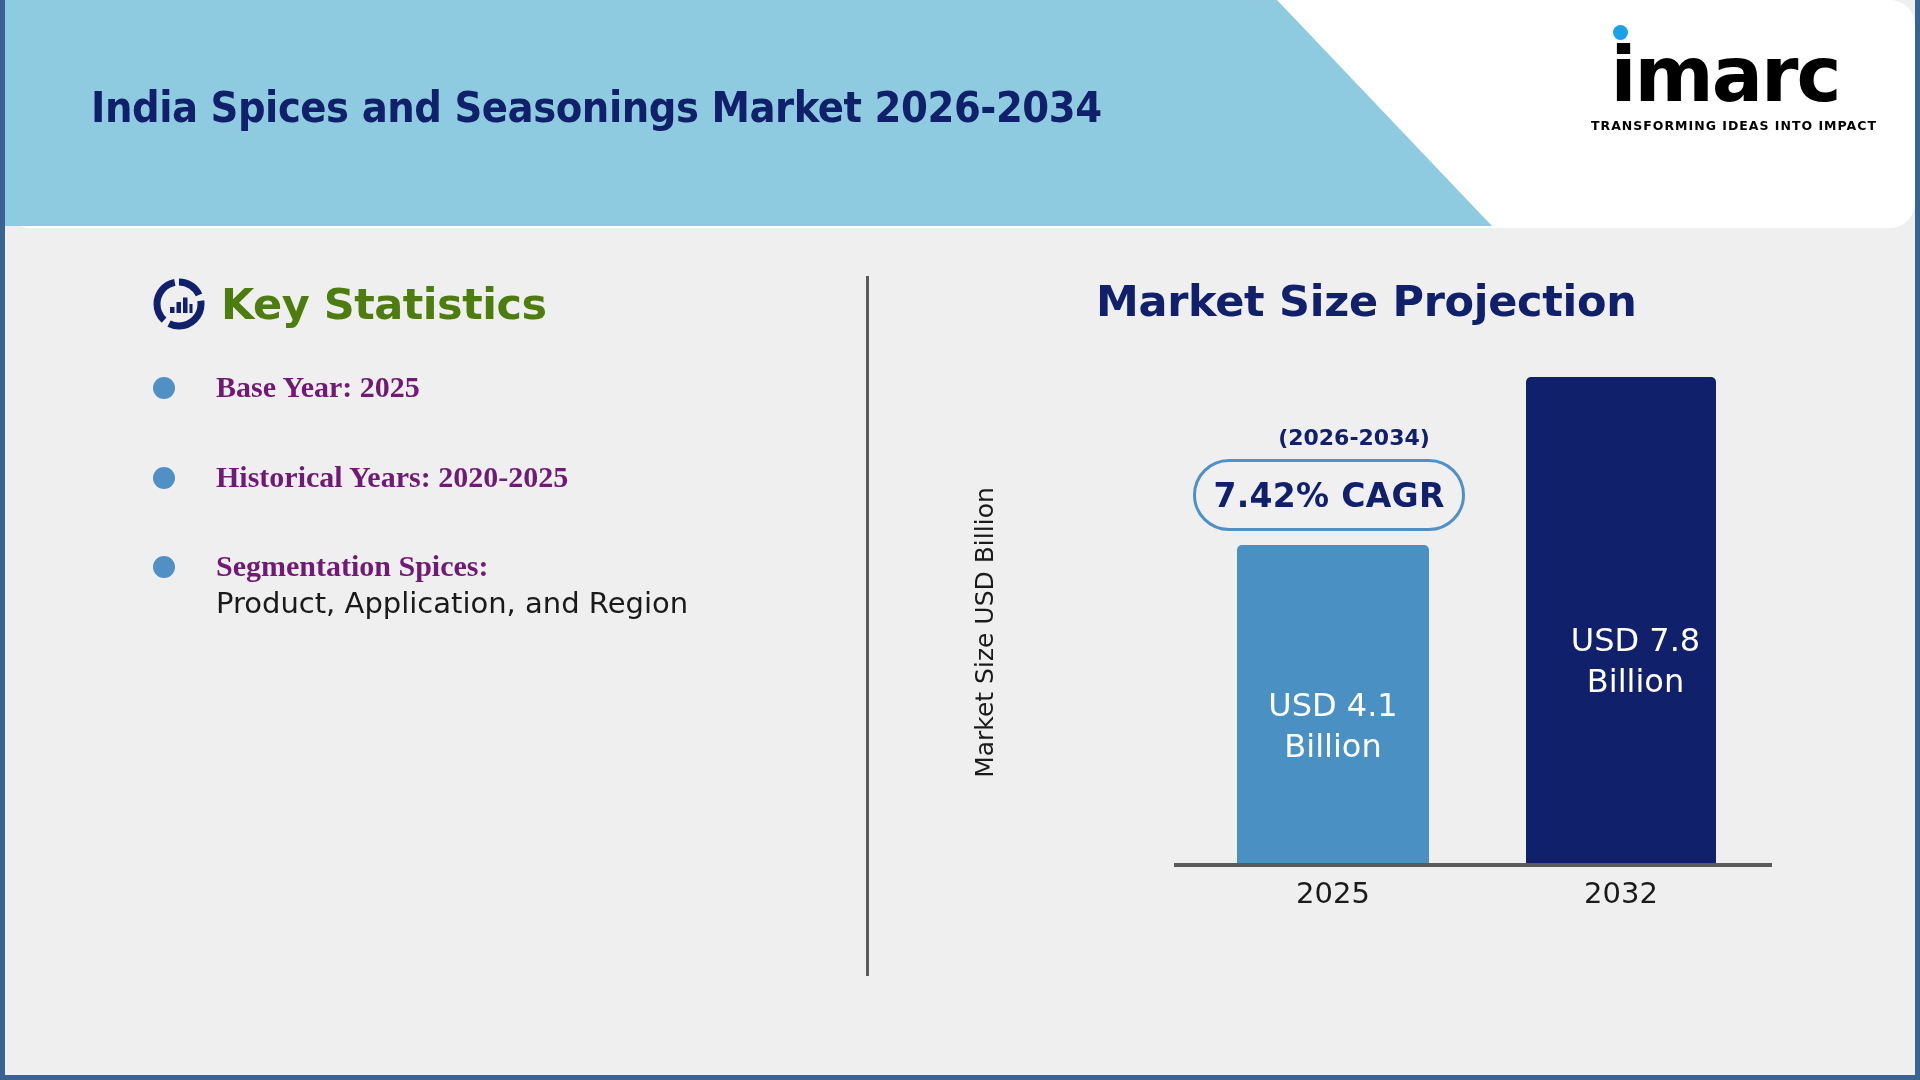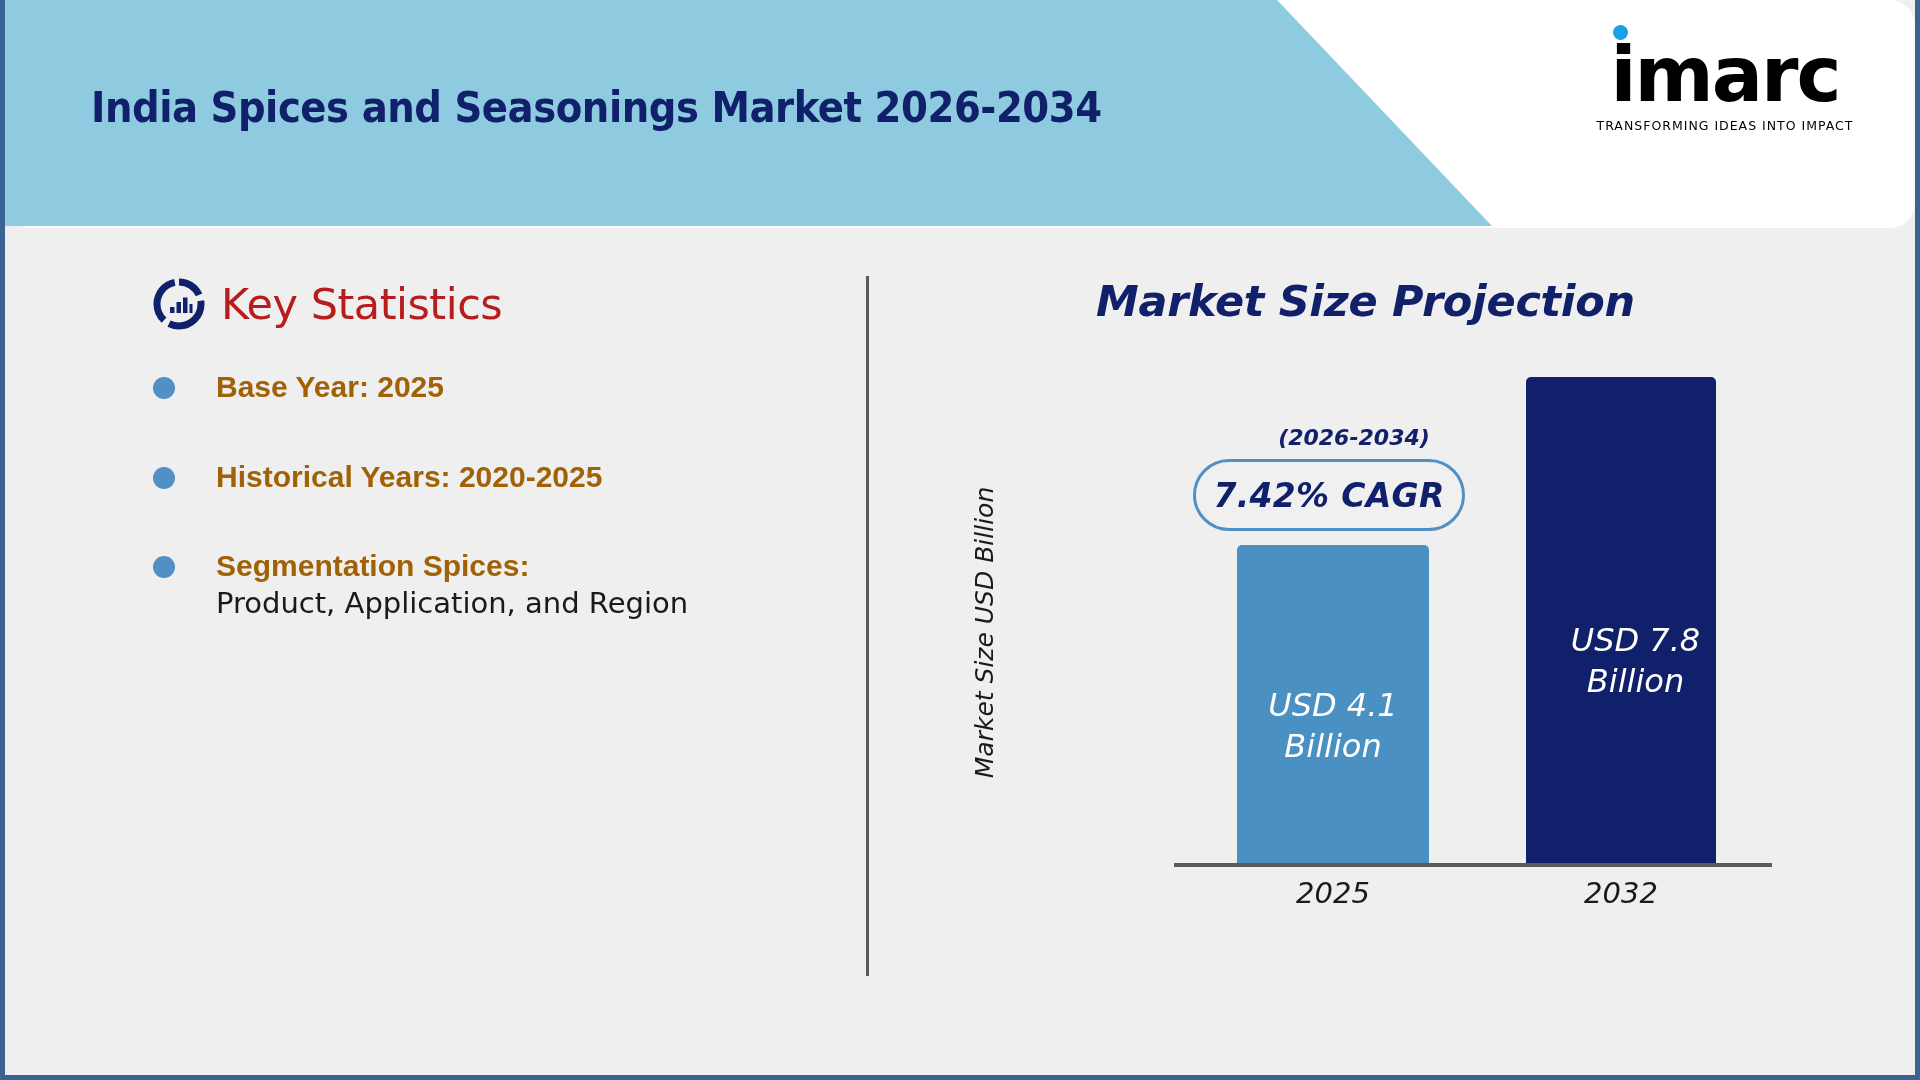--- a/index.html
+++ b/index.html
@@ -87,21 +87,21 @@
     left: 22px;
     top: -11px;
     width: 15px;
     height: 15px;
     border-radius: 50%;
     background: #1BA1E8;
   }
   .logo-tagline {
     font-family: "DejaVu Sans", sans-serif;
     font-size: 12.5px;
-    font-weight: normal;
+    font-weight: bold;
     color: #000000;
     letter-spacing: 1.0px;
     margin-top: 4px;
     white-space: nowrap;
   }
 
   
   .body-area {
     position: absolute;
     left: 0;
@@ -137,22 +137,22 @@
     gap: 16px;
   }
   .stats-icon {
     width: 52px;
     height: 52px;
     flex: 0 0 52px;
   }
   .stats-title {
     font-family: "DejaVu Sans", sans-serif;
     font-size: 43px;
-    font-weight: normal;
-    color: #b91c1c;
+    font-weight: bold;
+    color: #4d7c0f;
     letter-spacing: -0.5px;
     white-space: nowrap;
   }
 
   .stats-list {
     position: absolute;
     left: 148px;
     top: 140px;
     width: 680px;
   }
@@ -167,24 +167,24 @@
     height: 22px;
     border-radius: 50%;
     background: #5190C4;
     flex: 0 0 22px;
     margin-top: 9px;
   }
   .stat-texts {
     margin-left: 41px;
   }
   .stat-label {
-    font-family: Liberation Sans, sans-serif;
+    font-family: Liberation Serif, serif;
     font-size: 30px;
     font-weight: bold;
-    color: #a16207;
+    color: #701a75;
     line-height: 1.25;
     white-space: nowrap;
     transform: scaleX(0.93);
     transform-origin: left center;
   }
   .stat-sub {
     font-family: "DejaVu Sans", sans-serif;
     font-size: 29px;
     font-weight: normal;
     color: #1A1A1A;
@@ -195,21 +195,20 @@
     transform-origin: left center;
   }
 
   
   .right-panel {
     position: absolute;
     left: 861px;
     top: 0;
     width: 858px;
     height: 847px;
-    font-style: italic;
   }
   .chart-title {
     position: absolute;
     left: 230px;
     top: 48px;
     font-family: "DejaVu Sans", sans-serif;
     font-size: 43px;
     font-weight: bold;
     color: #11206A;
     letter-spacing: -0.3px;

